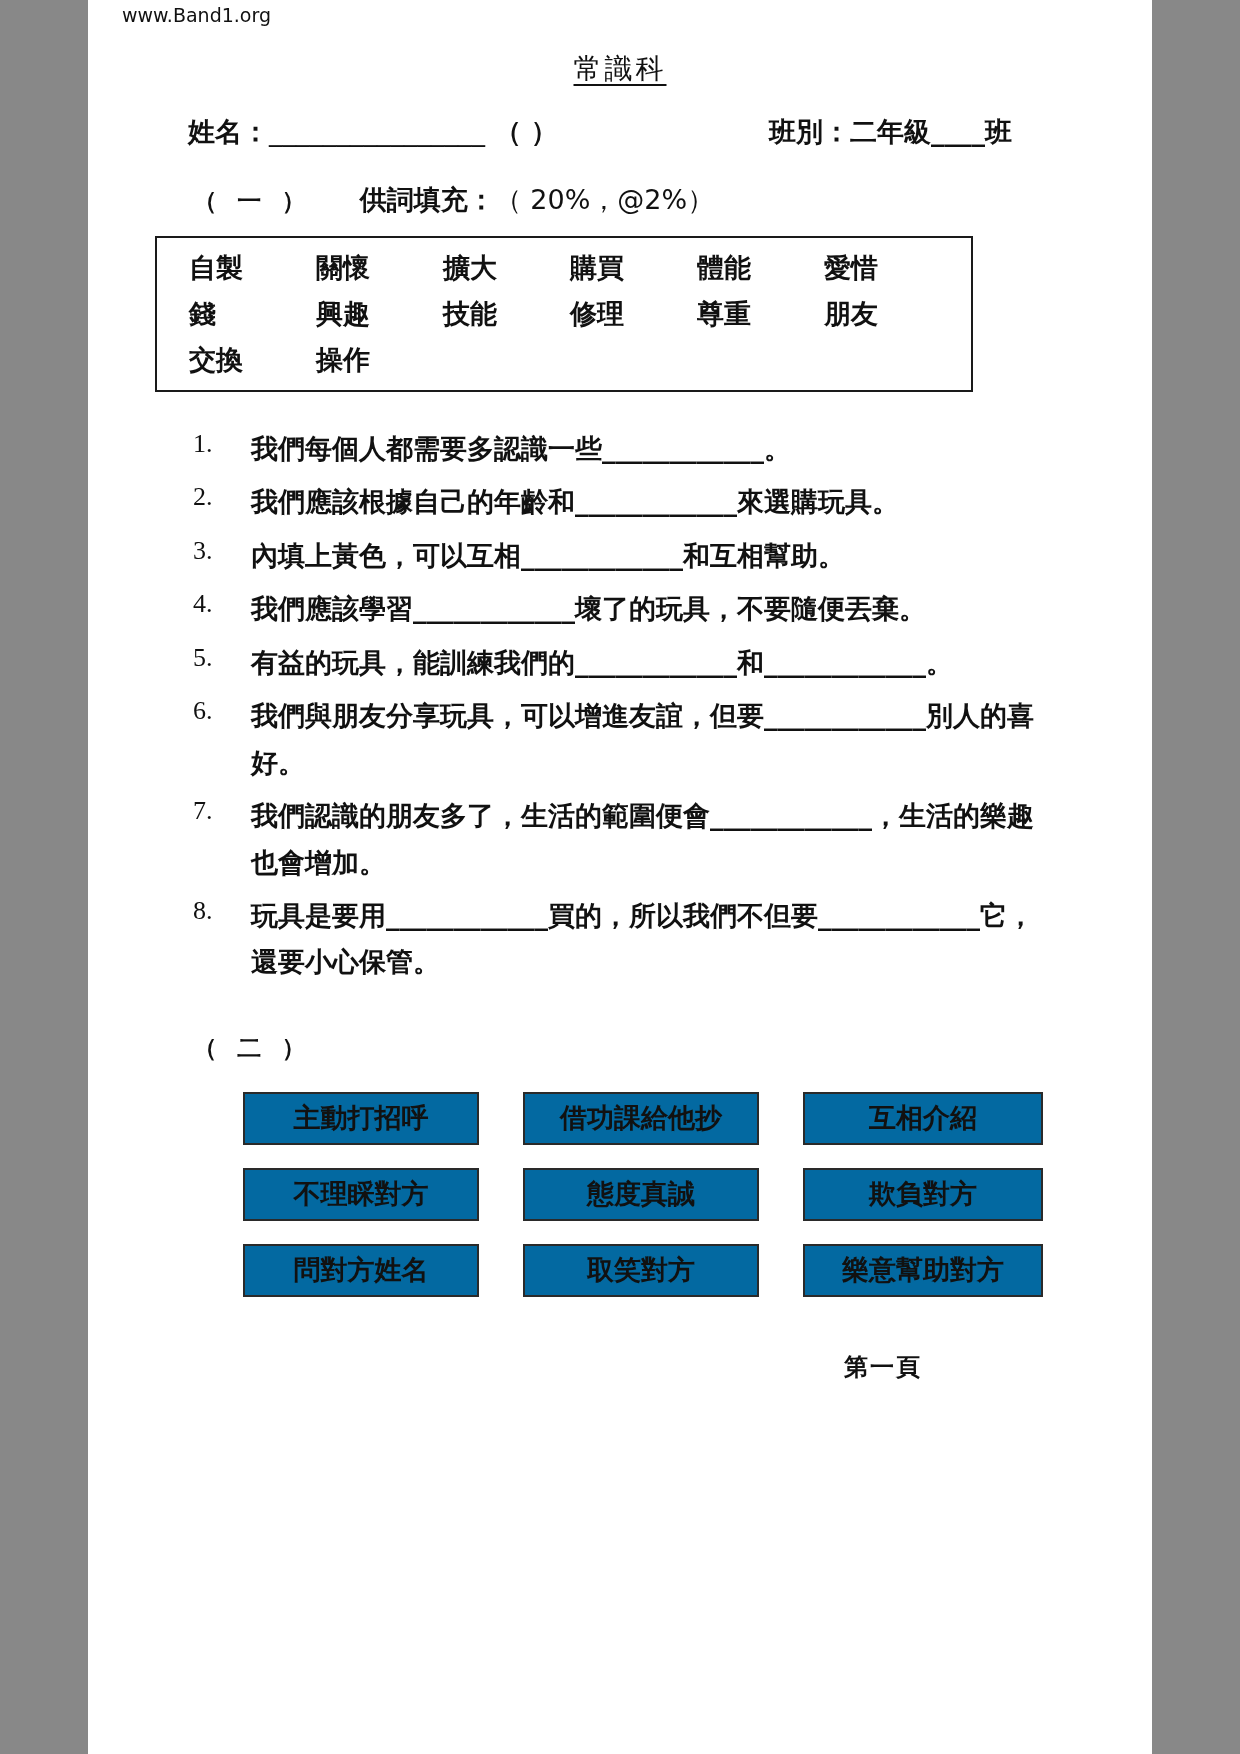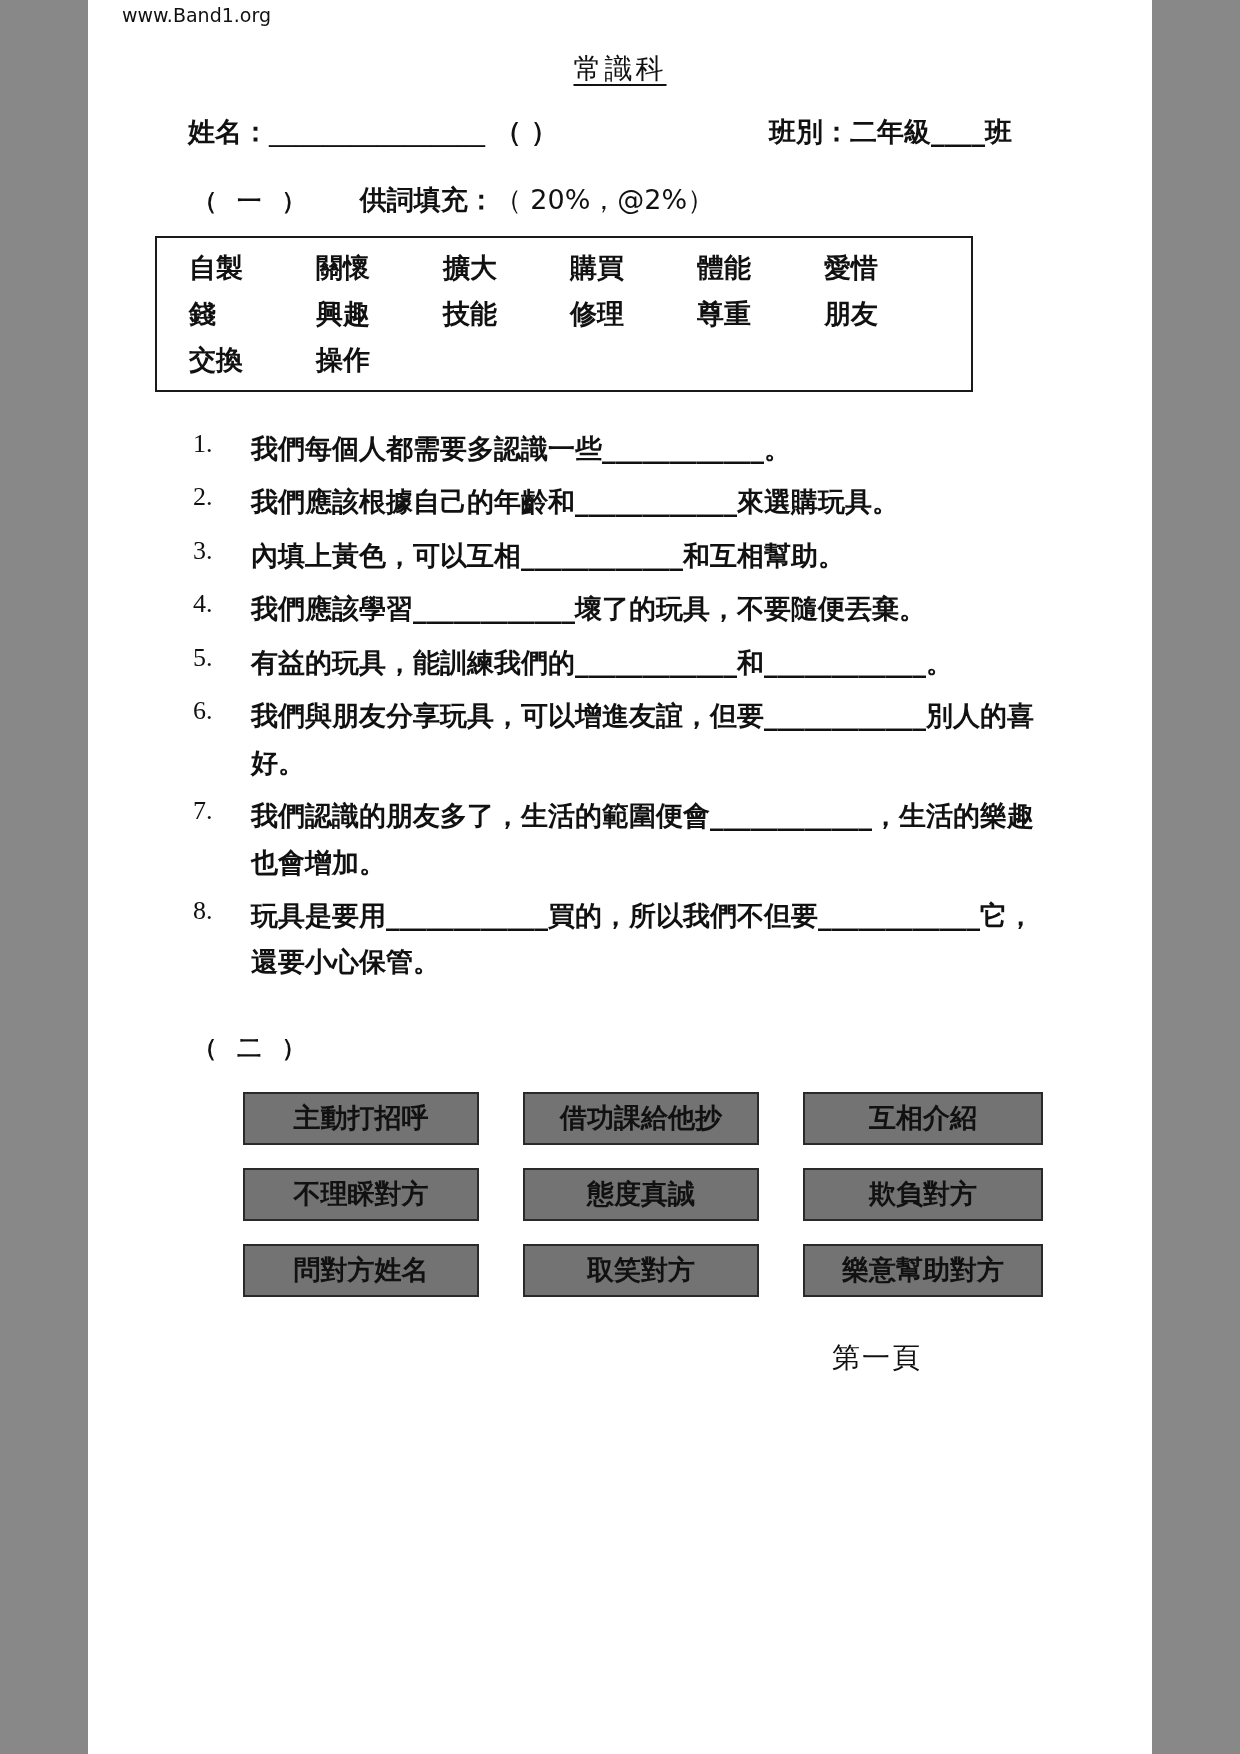--- a/index.html
+++ b/index.html
@@ -112,27 +112,27 @@
   }
   .method-box {
     box-sizing: border-box;
     border: 2px solid #2a2a2a;
     height: 53px;
     display: flex;
     align-items: center;
     justify-content: center;
     font-size: 27px;
     font-weight: 600;
-    background: #737373;
+    background: #0369a1;
   }
   .footer {
     text-align: right;
-    margin: 42px 230px 0 0;
-    font-size: 28px;
-    font-weight: 400;
+    margin: 54px 230px 0 0;
+    font-size: 24px;
+    font-weight: 700;
     letter-spacing: 2px;
   }
 </style>
 </head>
 <body>
 
 <div class="page">
 
   <div class="site">www.Band1.org</div>
 

